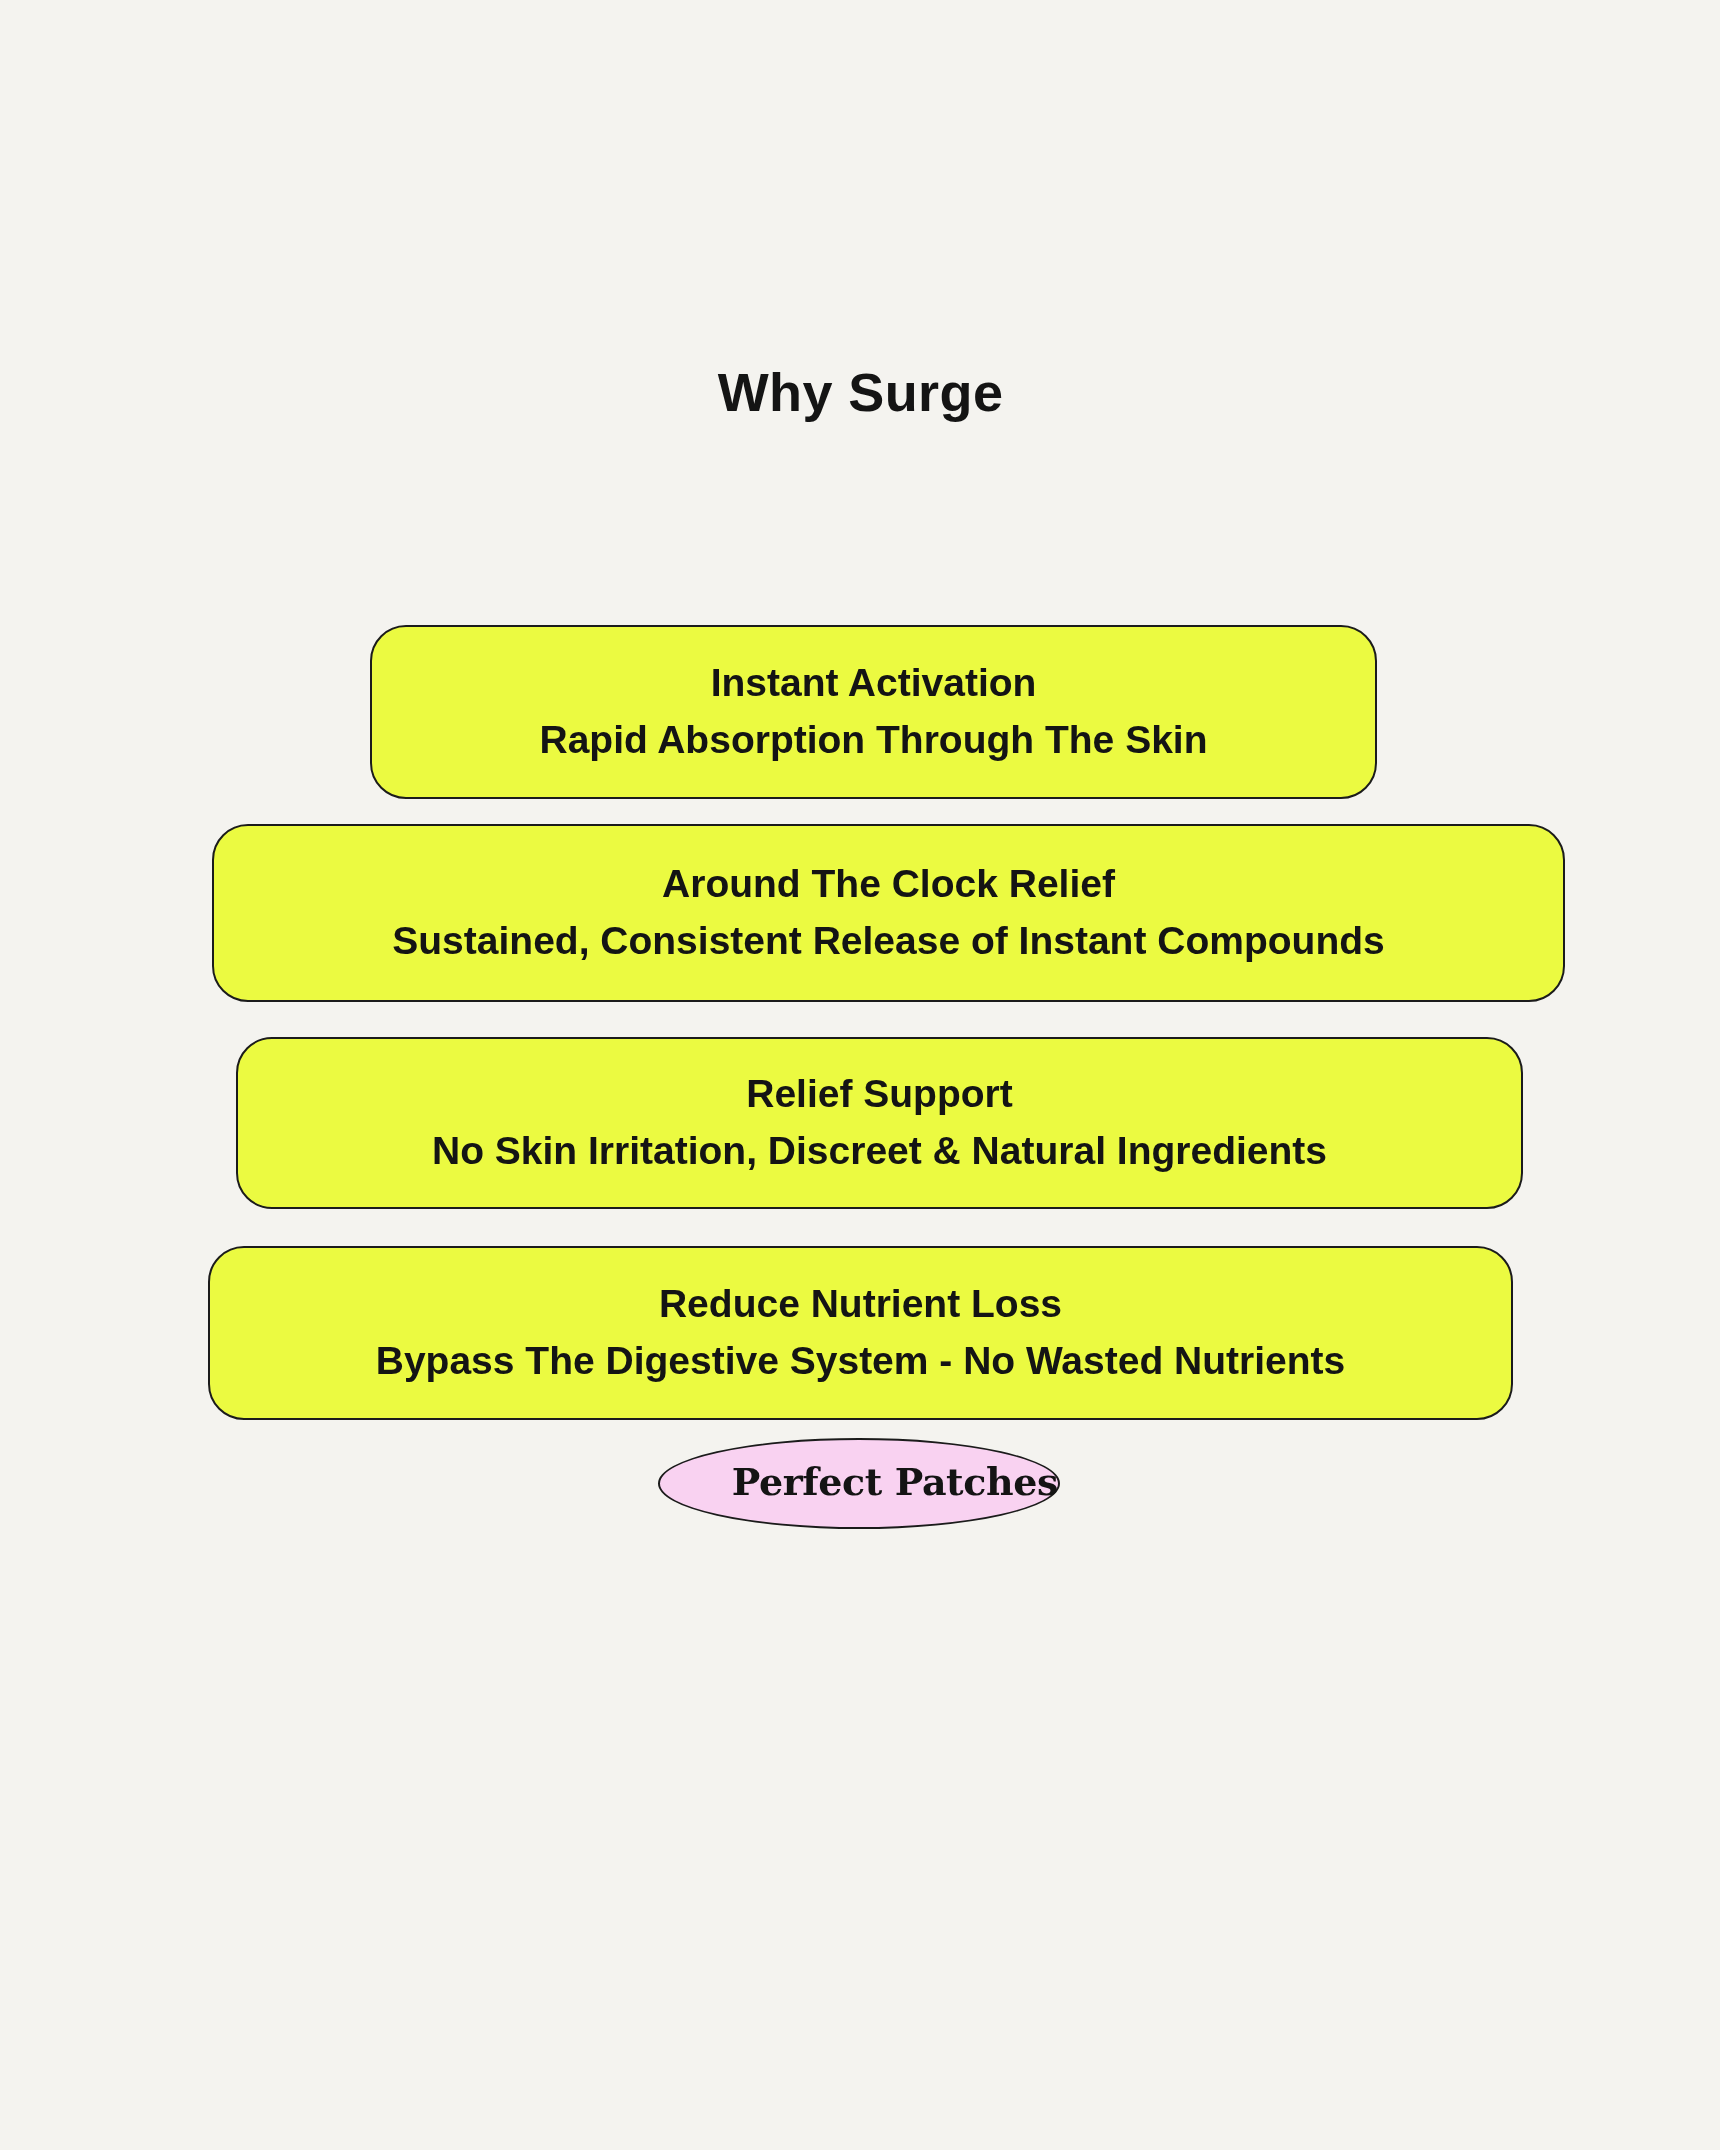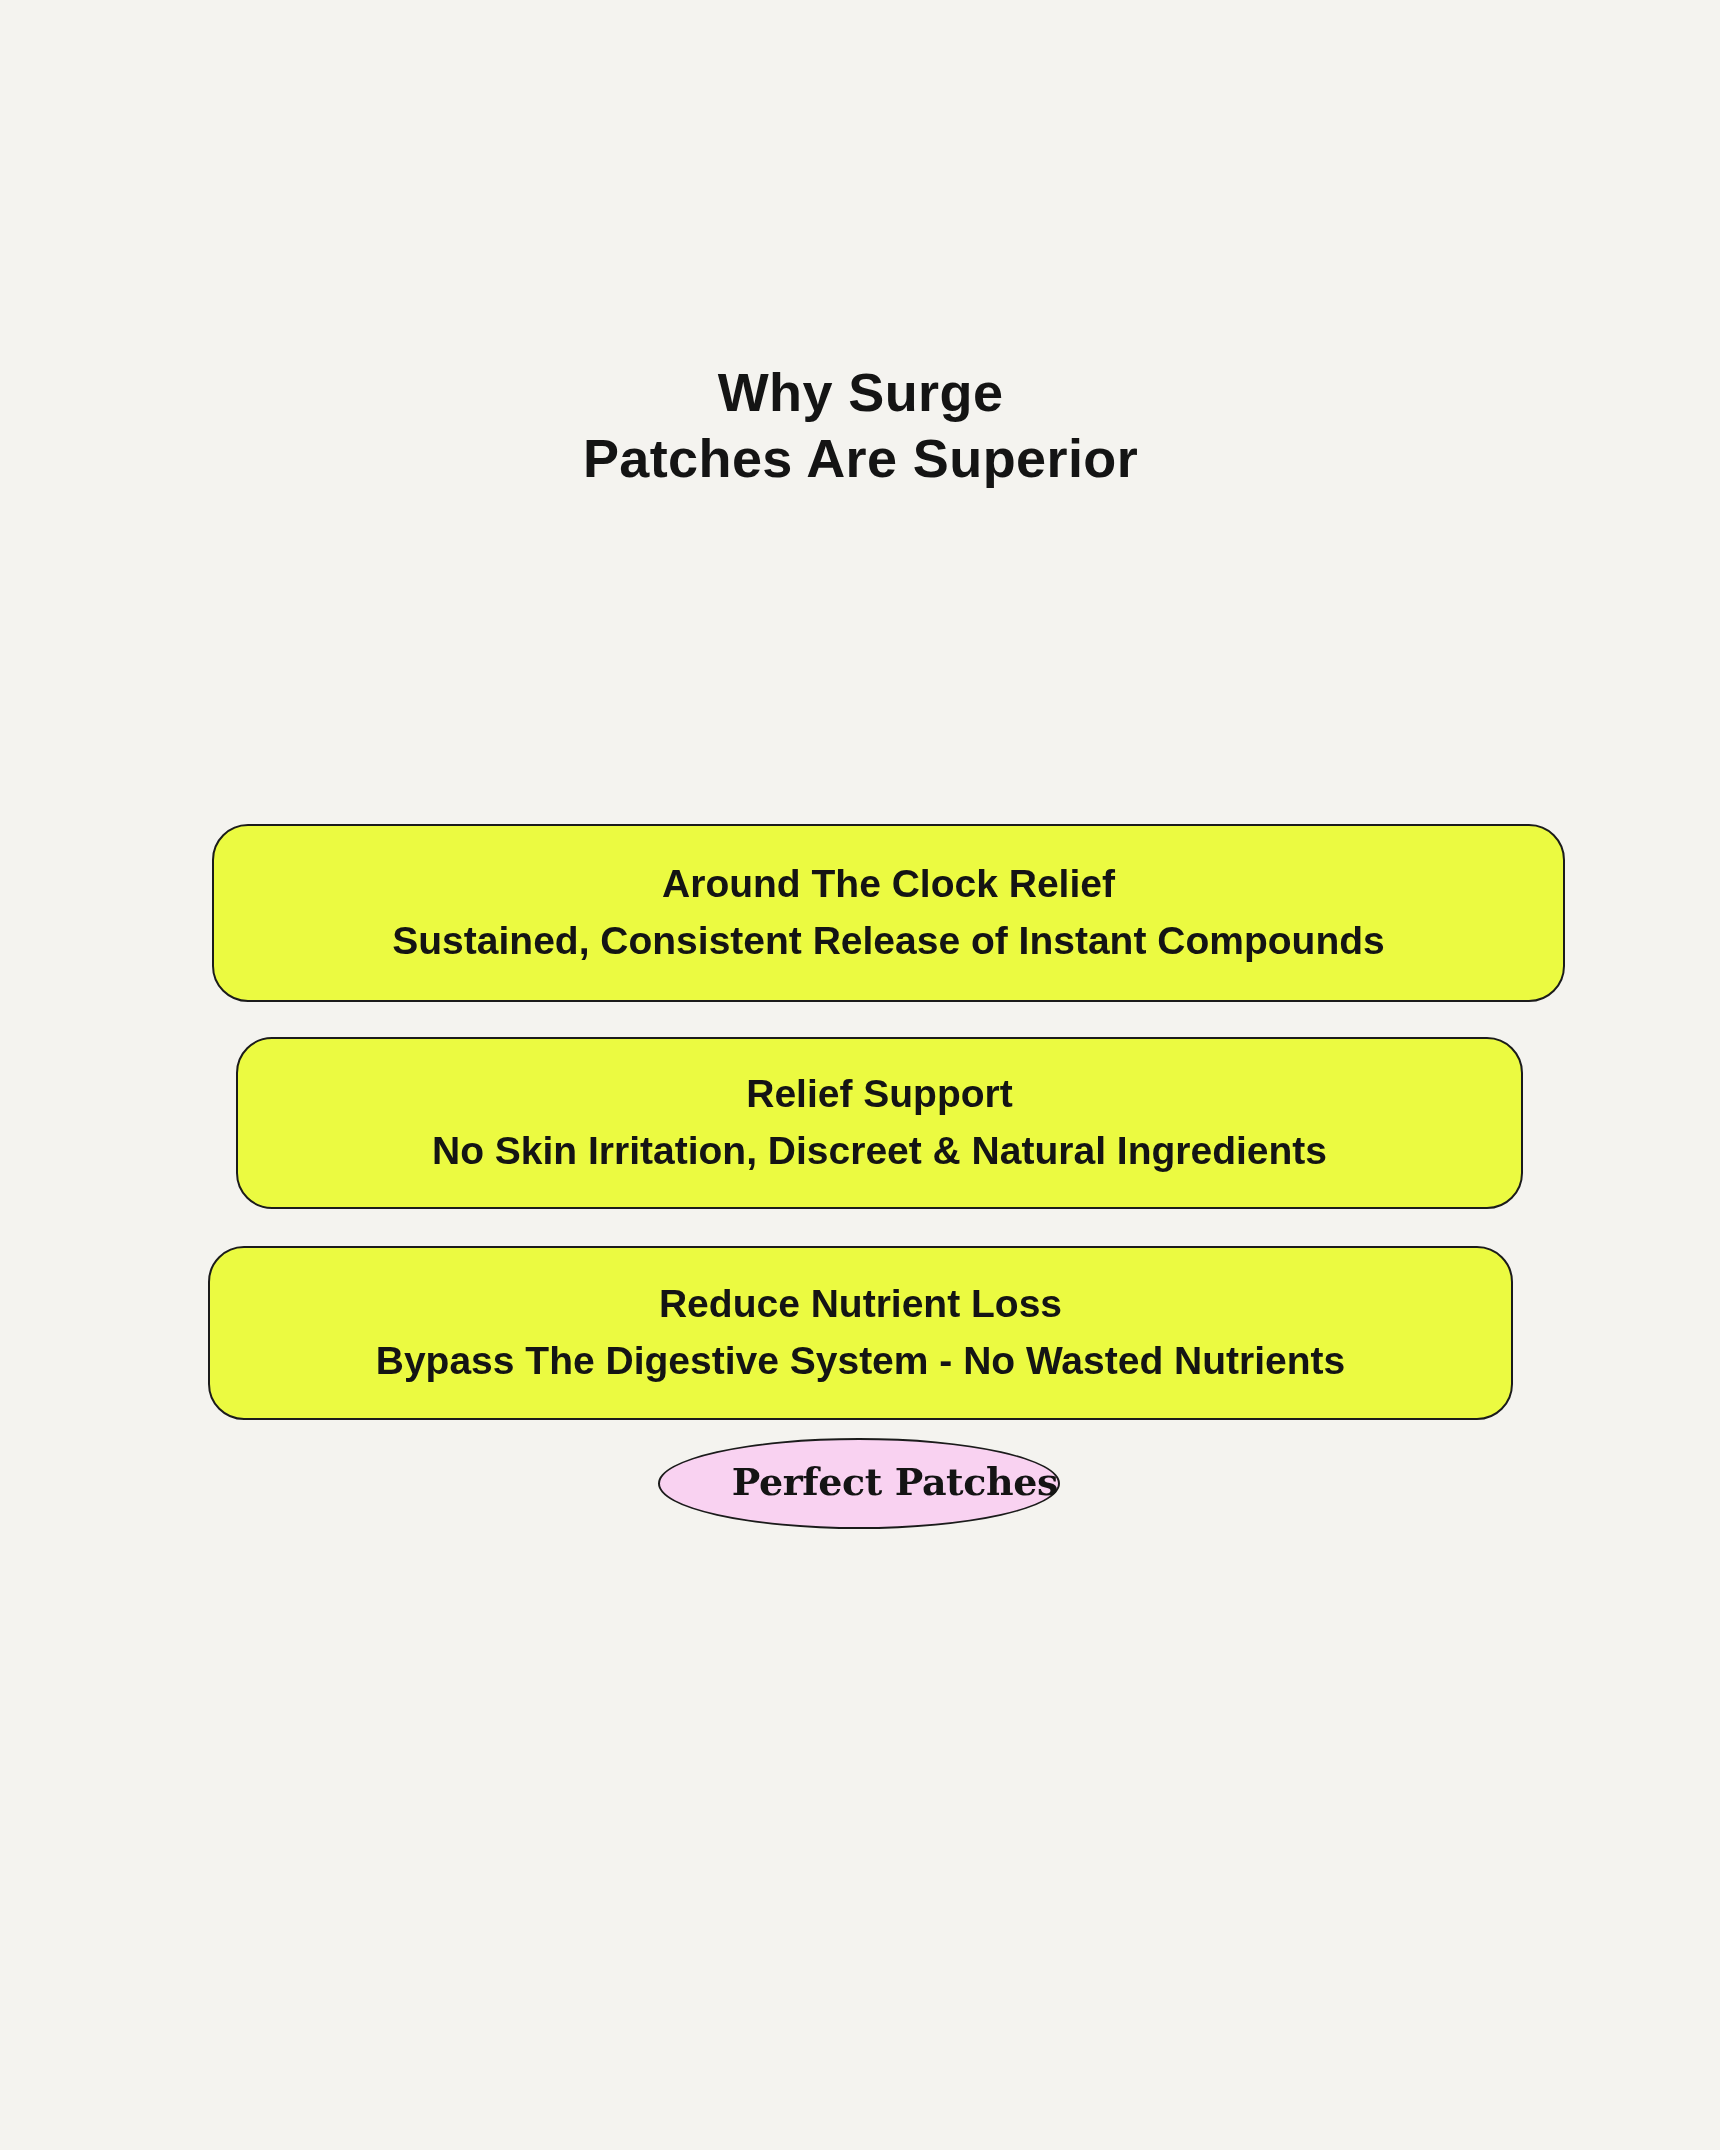--- a/index.html
+++ b/index.html
@@ -73,23 +73,26 @@
     transform: translateY(-1.7px);
   }
 </style>
 </head>
 <body>
 
 <div class="canvas">
 
   <div class="page-title">
     <div>Why Surge</div>
-    <div>Patches Are Superior</div>
   </div>
 
+  <div class="benefit-card card-1">
+    <span class="benefit-heading">Instant Activation</span>
+    <span class="benefit-description">Rapid Absorption Through The Skin</span>
+  </div>
 
   <div class="benefit-card card-2">
     <span class="benefit-heading">Around The Clock Relief</span>
     <span class="benefit-description">Sustained, Consistent Release of Instant Compounds</span>
   </div>
 
   <div class="benefit-card card-3">
     <span class="benefit-heading">Relief Support</span>
     <span class="benefit-description">No Skin Irritation, Discreet &amp; Natural Ingredients</span>
   </div>

